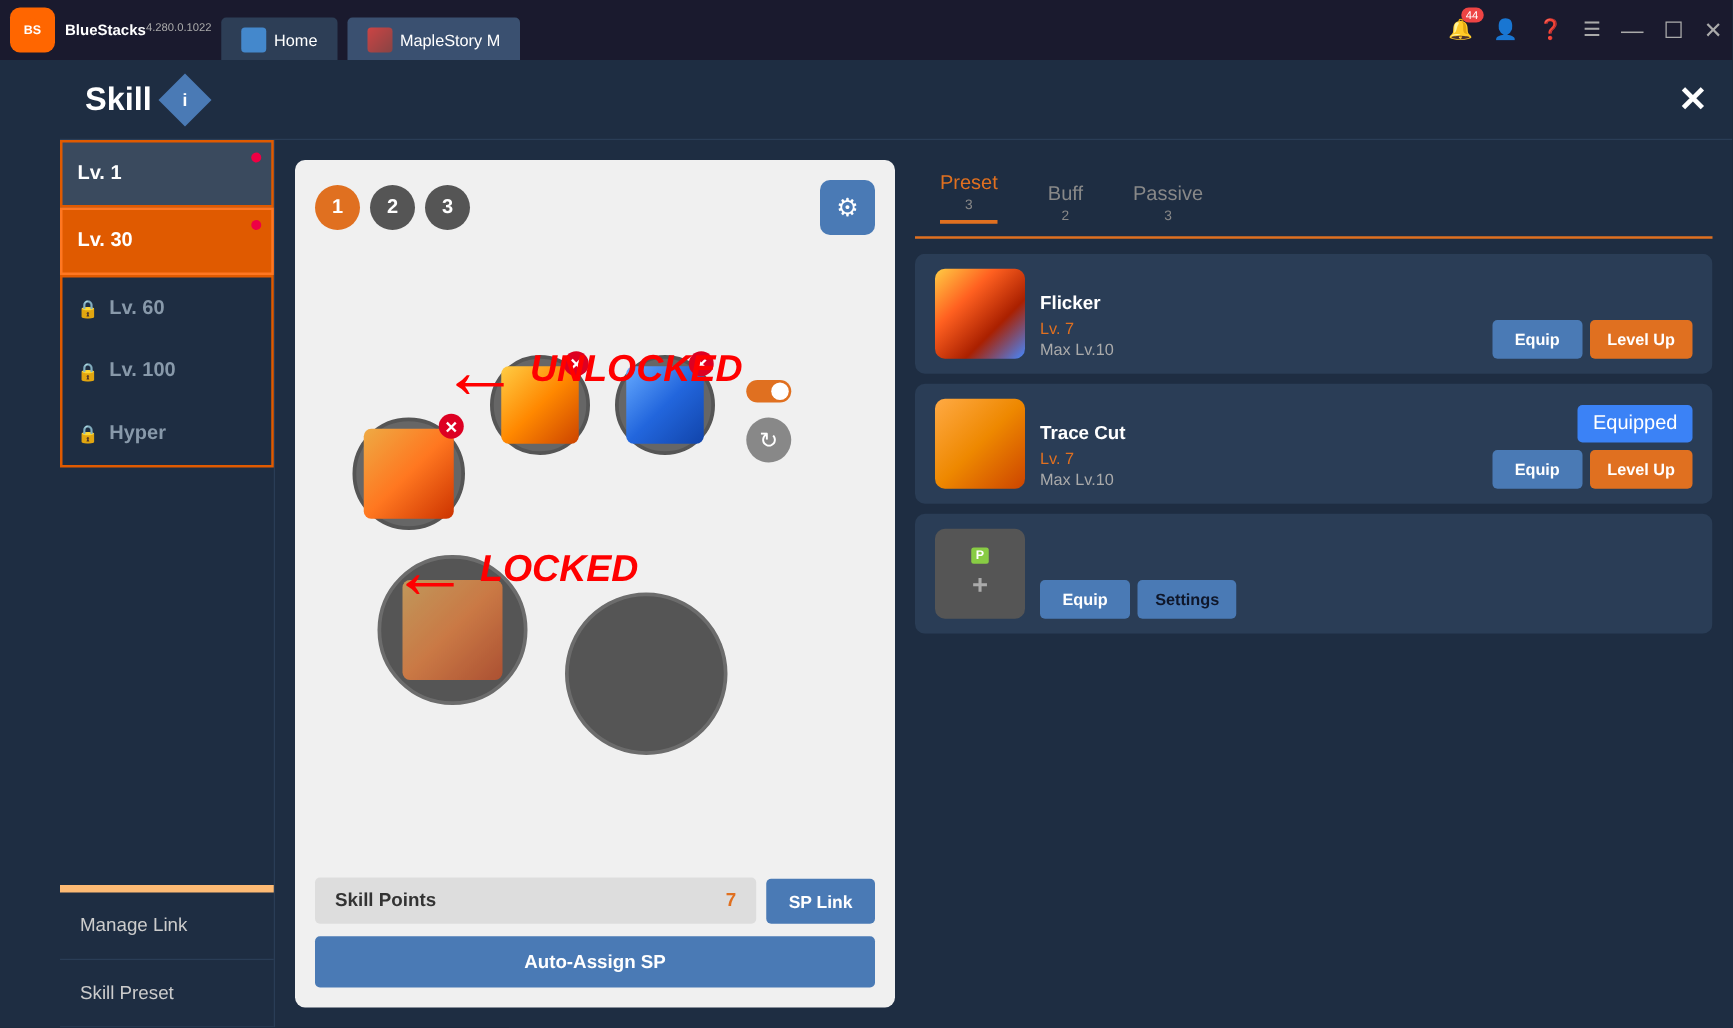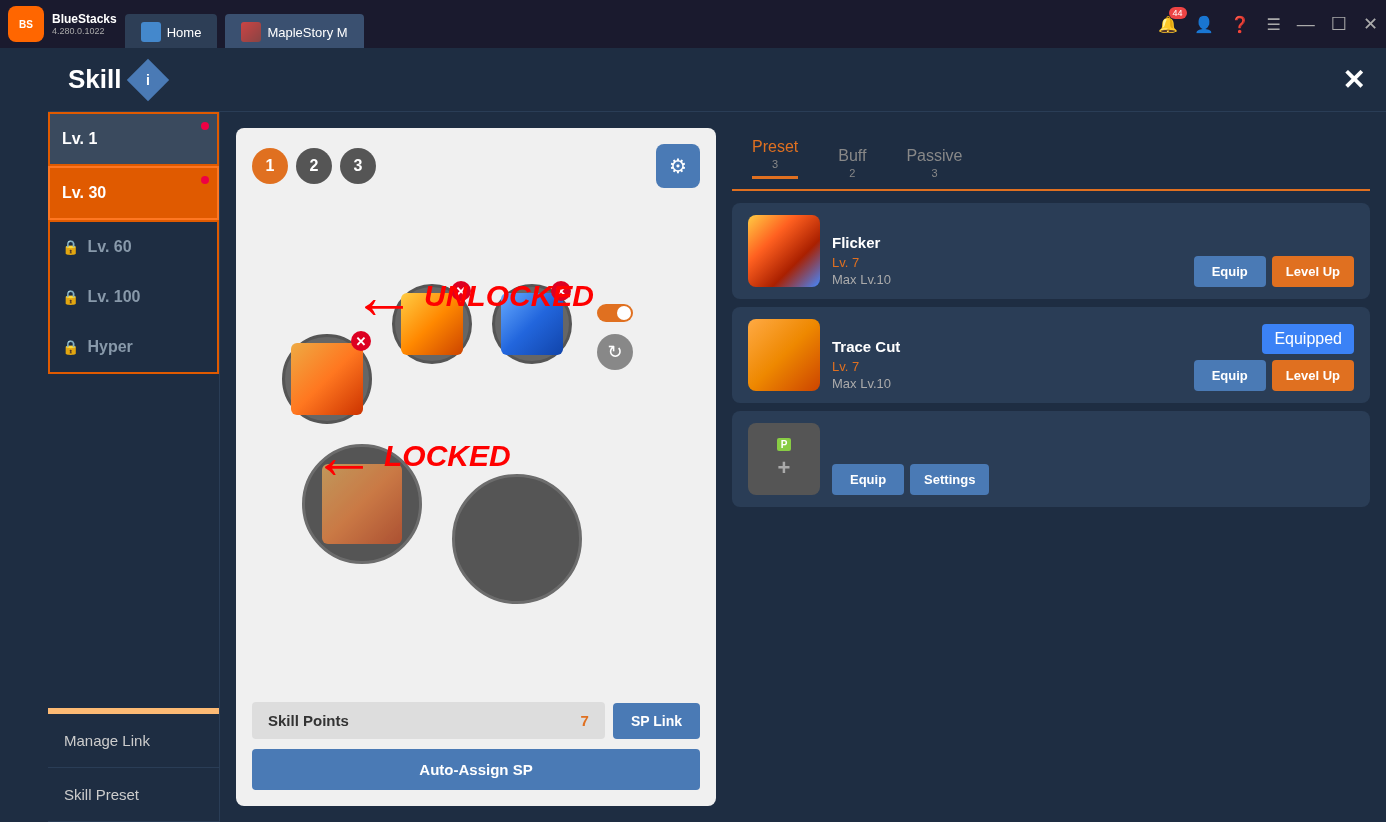--- a/index.html
+++ b/index.html
@@ -14,21 +14,21 @@
       padding: 0 8px;
       gap: 8px;
     }
     .bs-logo {
       width: 36px; height: 36px;
       background: #ff6600;
       border-radius: 8px;
       display: flex; align-items: center; justify-content: center;
       color: white; font-weight: bold; font-size: 10px;
     }
-    .bs-info { display: flex; flex-direction: column; }
+    .bs-info { display: flex; }
     .bs-name { color: white; font-size: 12px; font-weight: bold; }
     .bs-version { color: #aaa; font-size: 9px; }
     .tab-home, .tab-maple {
       height: 36px;
       display: flex; align-items: center; gap: 6px;
       padding: 0 16px;
       border-radius: 4px 4px 0 0;
       cursor: pointer;
       font-size: 13px;
       margin-top: 16px;
@@ -428,21 +428,21 @@
       color: white;
       border: none;
       border-radius: 4px;
       padding: 8px 14px;
       font-size: 13px;
       cursor: pointer;
       font-weight: bold;
     }
     .settings-btn {
       background: #4a7ab5;
-      color: #ffffff;
+      color: #0f172a;
       border: none;
       border-radius: 4px;
       padding: 8px 14px;
       font-size: 13px;
       cursor: pointer;
       font-weight: bold;
     }
     .equip-row {
       display: flex;
       gap: 6px;

